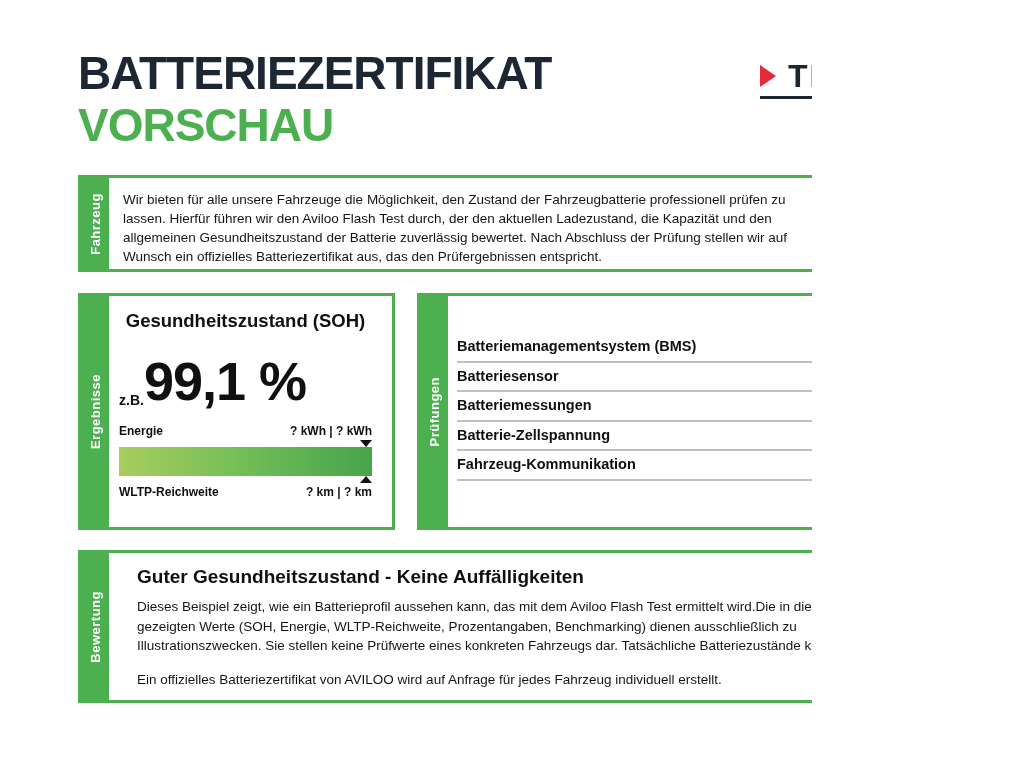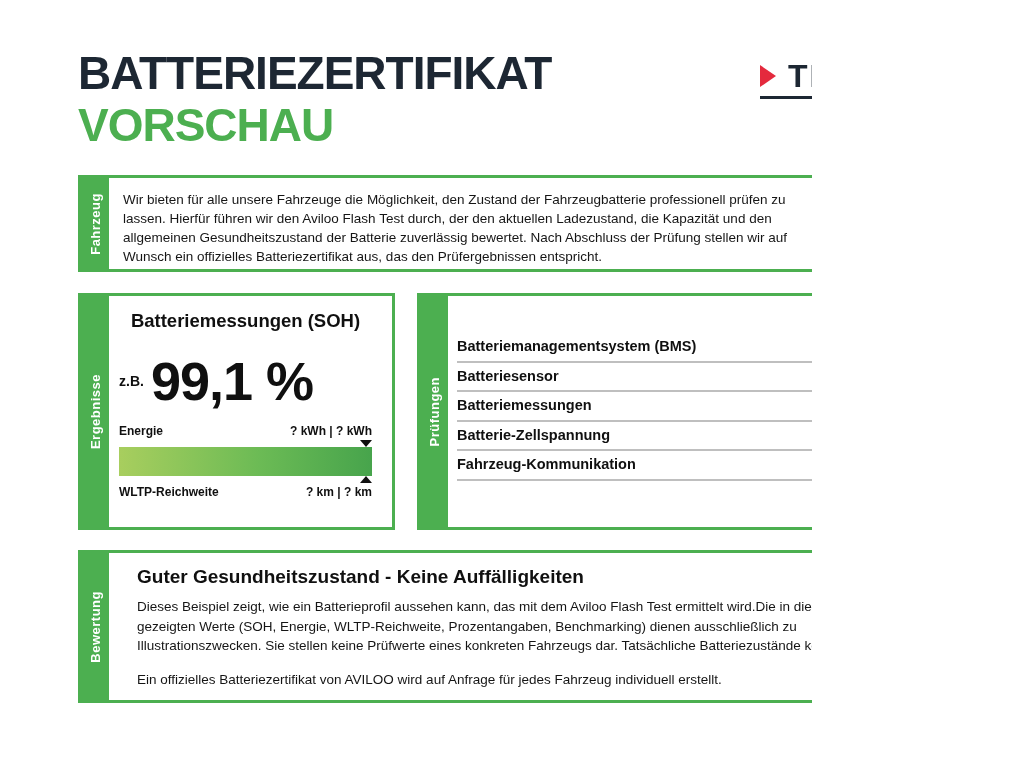--- a/index.html
+++ b/index.html
@@ -38,21 +38,21 @@
 
   
   .qr-box{position:absolute;left:849px;top:172px;width:97px;height:98px;background:var(--green);padding:9px;}
   .qr-inner{width:100%;height:100%;background:#fff;display:flex;align-items:center;justify-content:center;padding:5px;}
   .qr-inner svg{width:100%;height:100%;shape-rendering:crispEdges;}
 
   
   .panel-ergebnisse{left:78px;top:293px;width:317px;height:237px;}
   .erg-content{padding:14px 20px 0 10px;}
   .soh-title{text-align:center;font-size:18.5px;font-weight:700;color:#101010;}
-  .soh-value-row{display:flex;align-items:center;gap:7px;margin-top:22px;padding-left:0;}
+  .soh-value-row{display:flex;align-items:flex-end;margin-top:22px;padding-left:0;}
   .soh-prefix{font-size:14px;font-weight:700;color:#101010;}
   .soh-number{font-size:54px;font-weight:800;letter-spacing:-1px;color:#101010;line-height:1;}
   .metric-row{display:flex;justify-content:space-between;align-items:baseline;font-size:12px;font-weight:700;color:#101010;}
   .metric-energy{margin-top:16px;}
   .bar-wrap{position:relative;margin-top:9px;}
   .bar{height:29px;background:linear-gradient(90deg,#a8ce5e 0%,#6cbb55 55%,#47a44c 100%);}
   .marker{width:0;height:0;position:absolute;right:0;}
   .marker-down{top:-7px;border-left:6px solid transparent;border-right:6px solid transparent;border-top:7px solid #101010;}
   .marker-up{bottom:-7px;border-left:6px solid transparent;border-right:6px solid transparent;border-bottom:7px solid #101010;}
   .metric-range{margin-top:9px;}
@@ -362,21 +362,21 @@
           <rect x="20" y="20" width="1" height="1"></rect>
         </svg>
       </div>
   </div>
 
   <div class="panel panel-ergebnisse">
     <div class="tab">
       <span>Ergebnisse</span>
     </div>
     <div class="panel-content erg-content">
-      <div class="soh-title">Batteriemessungen (SOH)</div>
+      <div class="soh-title">Gesundheitszustand (SOH)</div>
       <div class="soh-value-row">
         <span class="soh-prefix">z.B.</span>
         <span class="soh-number">99,1 %</span>
       </div>
       <div class="metric-row metric-energy">
         <span>Energie</span>
         <span>? kWh | ? kWh</span>
       </div>
       <div class="bar-wrap">
         <span class="marker marker-down"></span>

